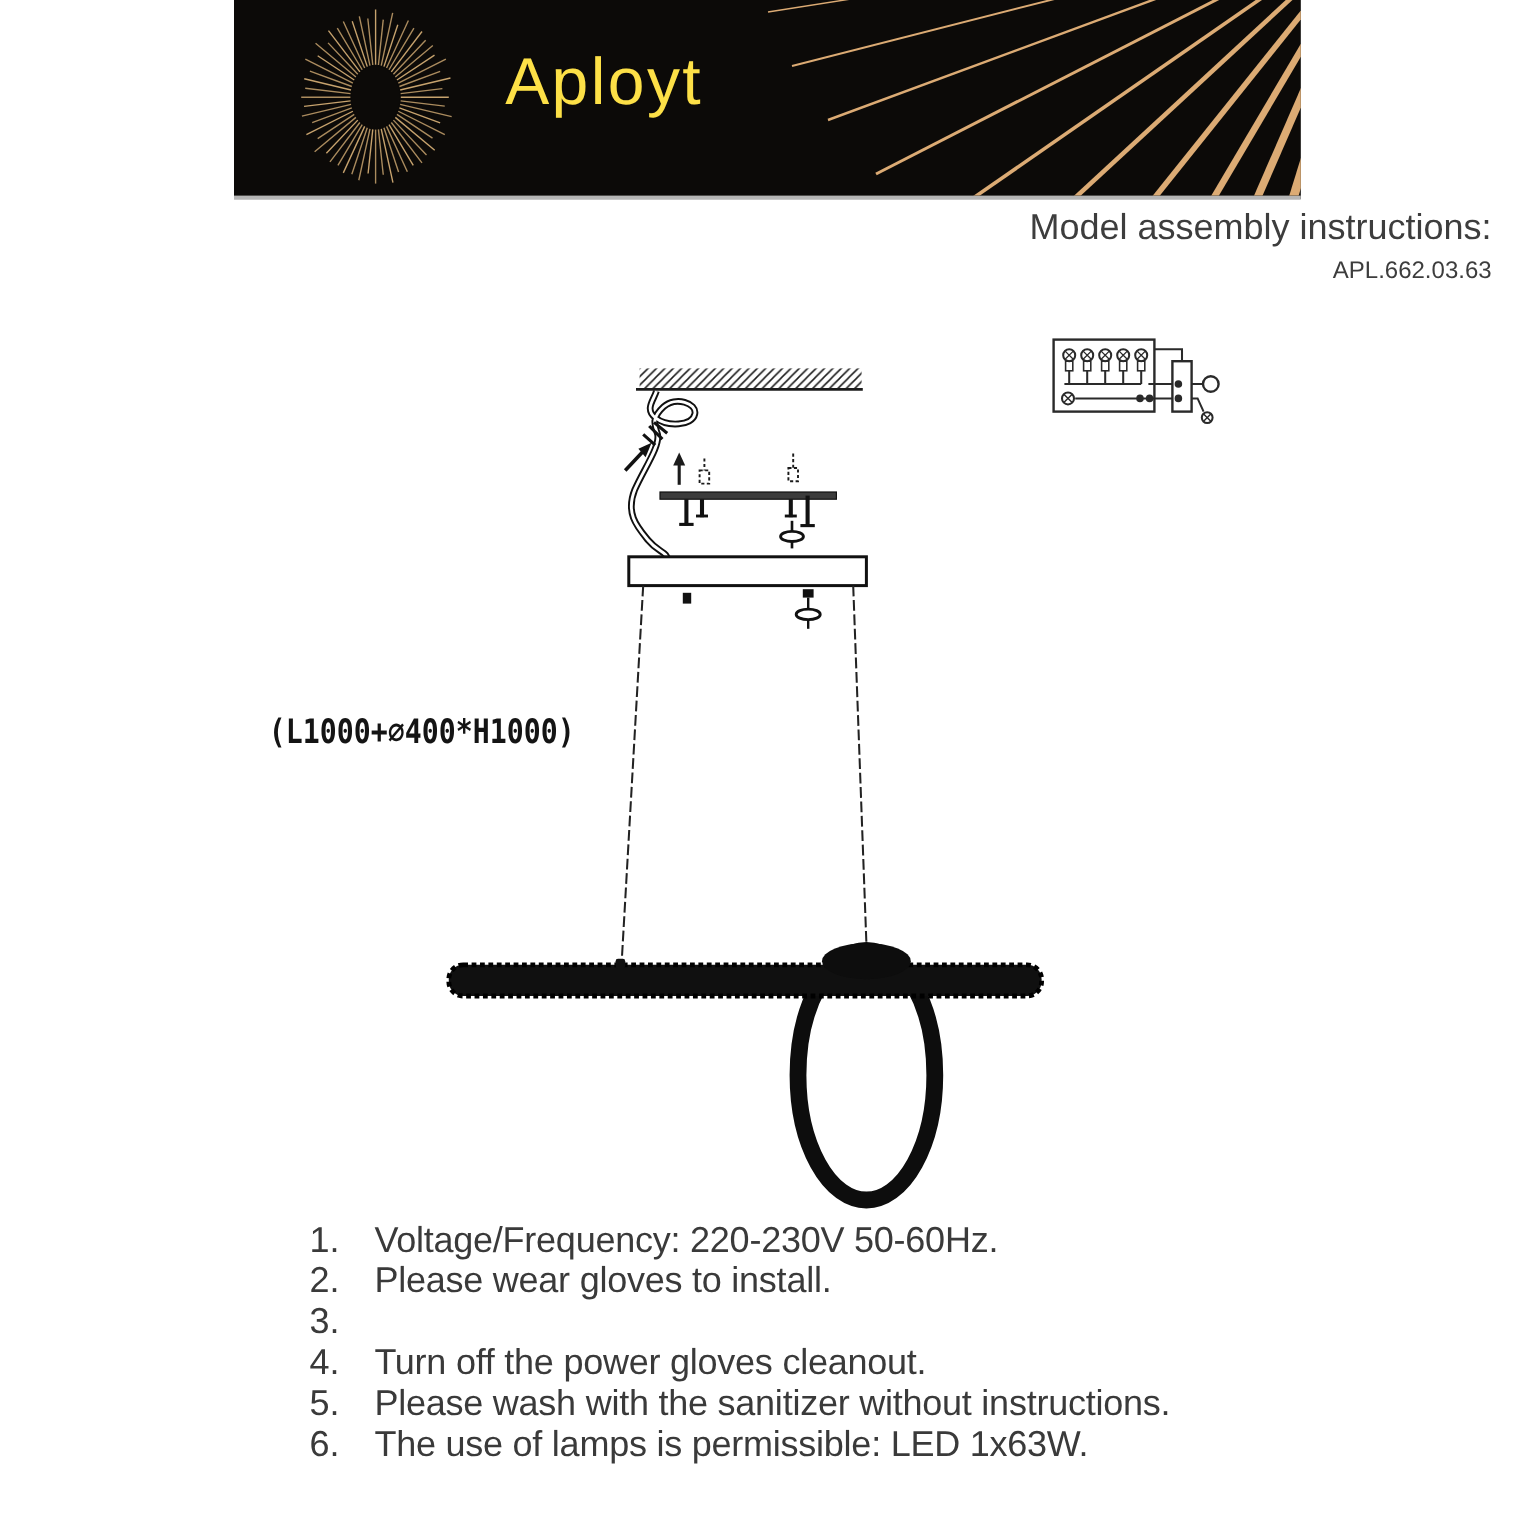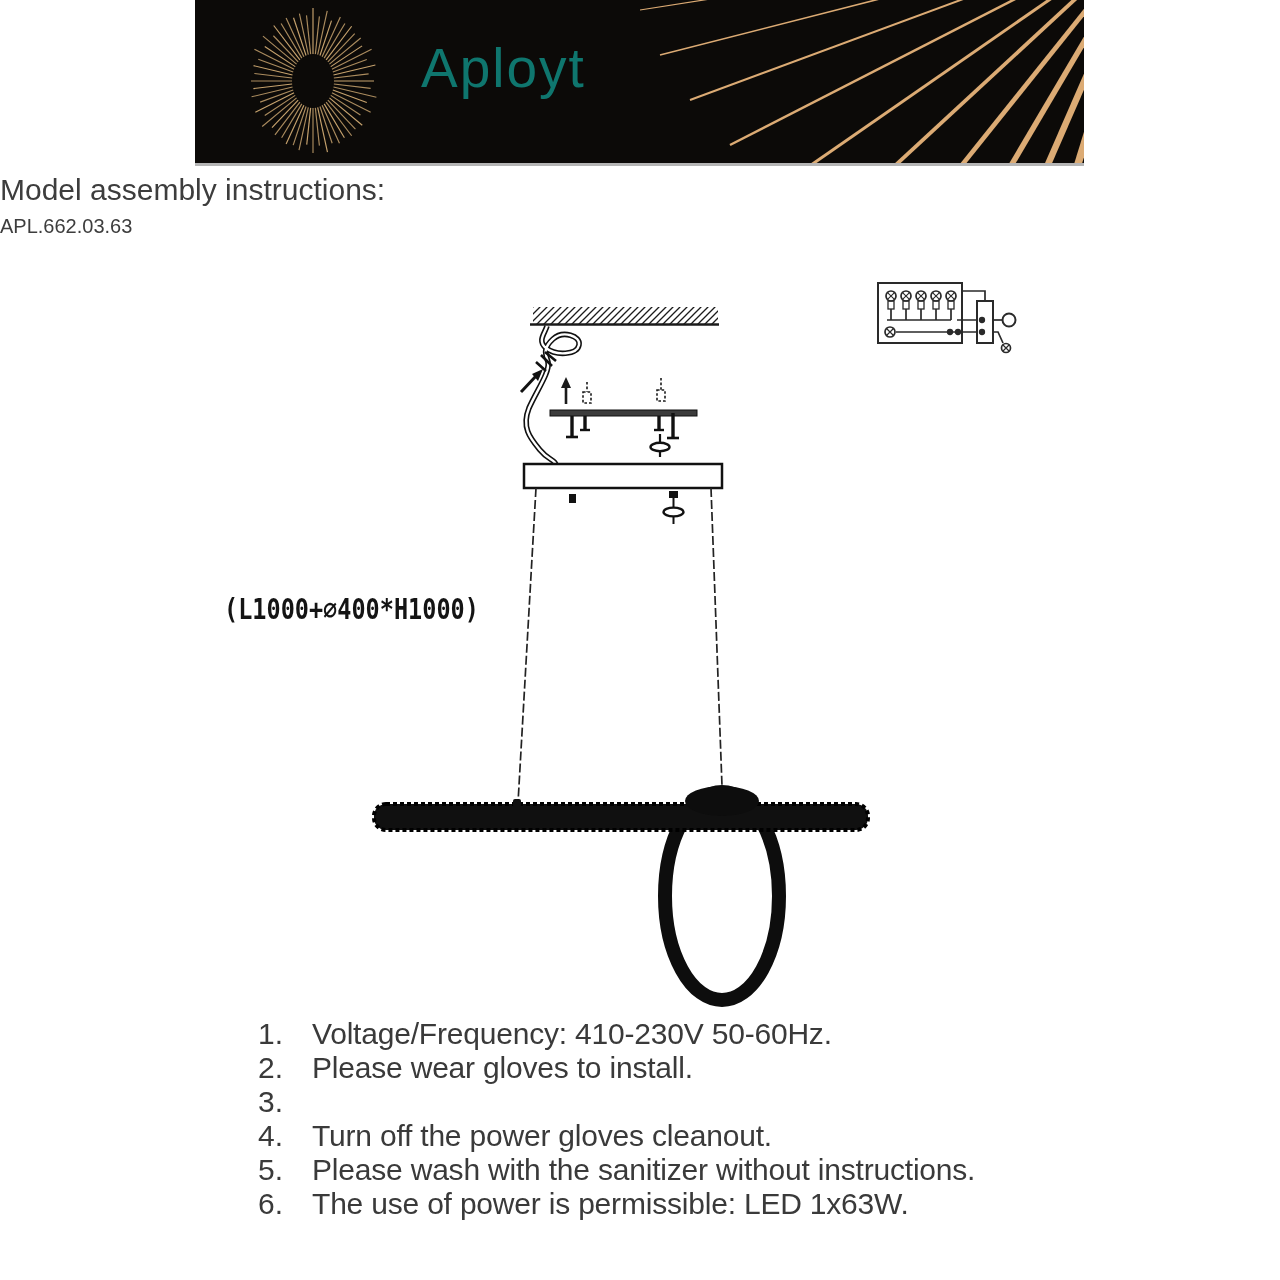--- a/index.html
+++ b/index.html
@@ -2,24 +2,24 @@
 <html><head>
 <meta charset="utf-8">
 <style>
   html,body{margin:0;padding:0;background:#ffffff;}
   body{width:1280px;height:1280px;position:relative;font-family:"Liberation Sans",sans-serif;overflow:hidden;}
   .page{position:absolute;inset:0;background:#ffffff;}
 
   
   .banner{position:absolute;left:195px;top:0;width:889px;height:163px;background:#0c0a08;border-bottom:3px solid #b5b5b5;}
   .banner svg{position:absolute;left:0;top:0;}
-  .brand-name{position:absolute;left:226px;top:36px;font-size:55px;font-weight:400;letter-spacing:2px;color:#0f766e;font-family:"Liberation Sans",sans-serif;}
-
-  
-  .title-block{position:absolute;left:0;top:171px;width:1243px;text-align:left;color:#3d3d3d;}
+  .brand-name{position:absolute;left:226px;top:36px;font-size:55px;font-weight:400;letter-spacing:2px;color:#fde047;font-family:"Liberation Sans",sans-serif;}
+
+  
+  .title-block{position:absolute;left:0;top:171px;width:1243px;text-align:right;color:#3d3d3d;}
   .title-block .line1{font-size:30px;line-height:37px;}
   .title-block .line2{font-size:20px;line-height:37px;}
 
   
   .diagram{position:absolute;left:200px;top:265px;width:880px;height:760px;}
   .dim-label{position:absolute;left:224px;top:593px;font-family:"DejaVu Sans Mono",monospace;font-weight:700;font-size:28px;color:#141414;transform:scaleX(.84);transform-origin:left center;white-space:nowrap;}
 
   
   .instructions{position:absolute;left:258px;top:1017px;width:830px;color:#3a3a3a;}
   .li{display:flex;font-size:30px;line-height:34px;}
@@ -225,35 +225,35 @@
       <rect x="513" y="799" width="8" height="8" rx="2" fill="#101010"></rect>
       <ellipse cx="722" cy="801" rx="37" ry="15" fill="#0d0d0d"></ellipse>
     </g>
   </svg>
 
   <div class="dim-label">(L1000+⌀400*H1000)</div>
 
   <div class="instructions">
     <div class="li">
       <span class="num">1.</span>
-      <span class="txt">Voltage/Frequency: 410-230V 50-60Hz.</span>
+      <span class="txt">Voltage/Frequency: 220-230V 50-60Hz.</span>
     </div>
     <div class="li">
       <span class="num">2.</span>
       <span class="txt">Please wear gloves to install.</span>
     </div>
     <div class="li">
       <span class="num">3.</span>
     </div>
     <div class="li">
       <span class="num">4.</span>
       <span class="txt">Turn off the power gloves cleanout.</span>
     </div>
     <div class="li">
       <span class="num">5.</span>
       <span class="txt">Please wash with the sanitizer without instructions.</span>
     </div>
     <div class="li">
       <span class="num">6.</span>
-      <span class="txt">The use of power is permissible: LED 1x63W.</span>
+      <span class="txt">The use of lamps is permissible: LED 1x63W.</span>
     </div>
   </div>
 </div>
 
 </body></html>

